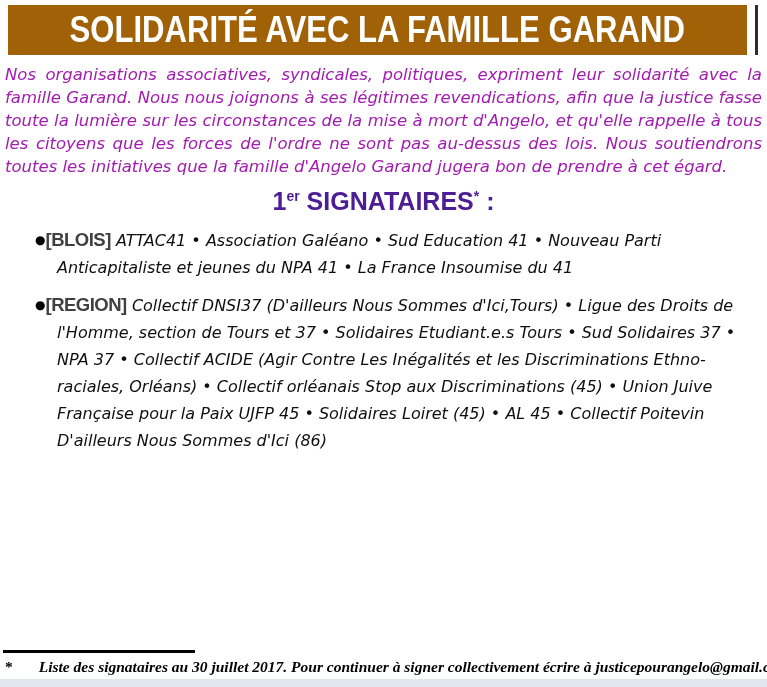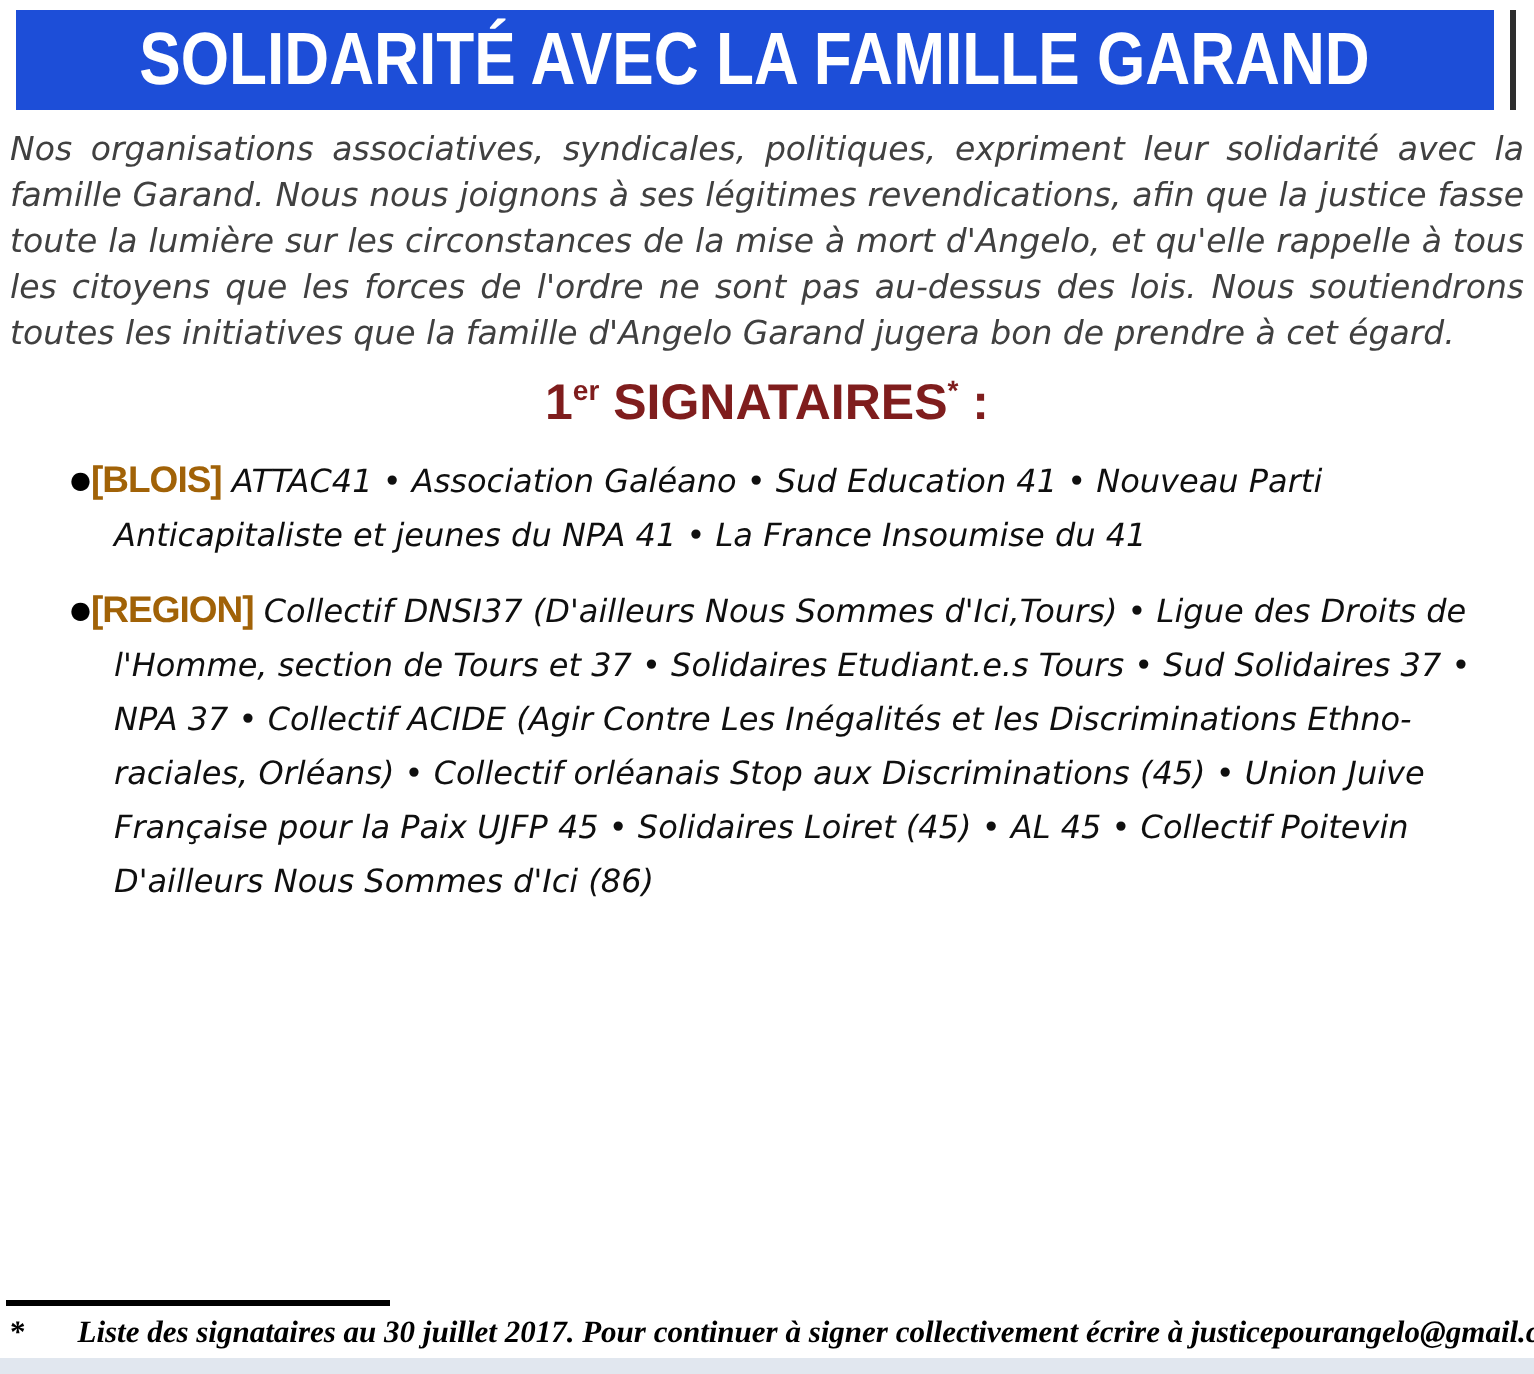--- a/index.html
+++ b/index.html
@@ -9,21 +9,21 @@
     font-family: "DejaVu Sans", sans-serif;
     position: relative;
     overflow: hidden;
     color: #111111;
   }
 
   
   .header {
     margin: 5px 20px 0 8px;
     height: 50px;
-    background: #1d4ed8;
+    background: #a16207;
     display: flex;
     align-items: center;
     justify-content: center;
   }
   .header-title {
     color: #ffffff;
     font-family: "Liberation Sans", sans-serif;
     font-weight: bold;
     font-size: 37px;
     white-space: nowrap;
@@ -41,31 +41,31 @@
     background: #2e2e2e;
   }
 
   
   .intro {
     margin: 8px 5px 0 5px;
     font-style: italic;
     font-size: 16.5px;
     line-height: 23px;
     text-align: justify;
-    color: #404040;
+    color: #a21caf;
   }
 
   
   .sig-heading {
     margin-top: 9px;
     text-align: center;
     font-family: "Liberation Sans", sans-serif;
     font-weight: bold;
     font-size: 25px;
-    color: #7f1d1d;
+    color: #4c1d95;
   }
   .sig-heading sup { font-size: 14px; }
 
   
   .sig-list {
     margin: 10px 12px 0 35px;
     padding: 0;
     list-style: none;
   }
   .sig-item {
@@ -82,21 +82,21 @@
     font-size: 12px;
     vertical-align: 2px;
     color: #000;
   }
   .sig-label {
     font-style: normal;
     font-weight: bold;
     font-size: 18.5px;
     font-family: "Liberation Sans", sans-serif;
     letter-spacing: -0.5px;
-    color: #a16207;
+    color: #404040;
   }
 
   
   .footnote-rule {
     position: absolute;
     left: 3px;
     bottom: 34px;
     width: 192px;
     height: 3px;
     background: #000000;

